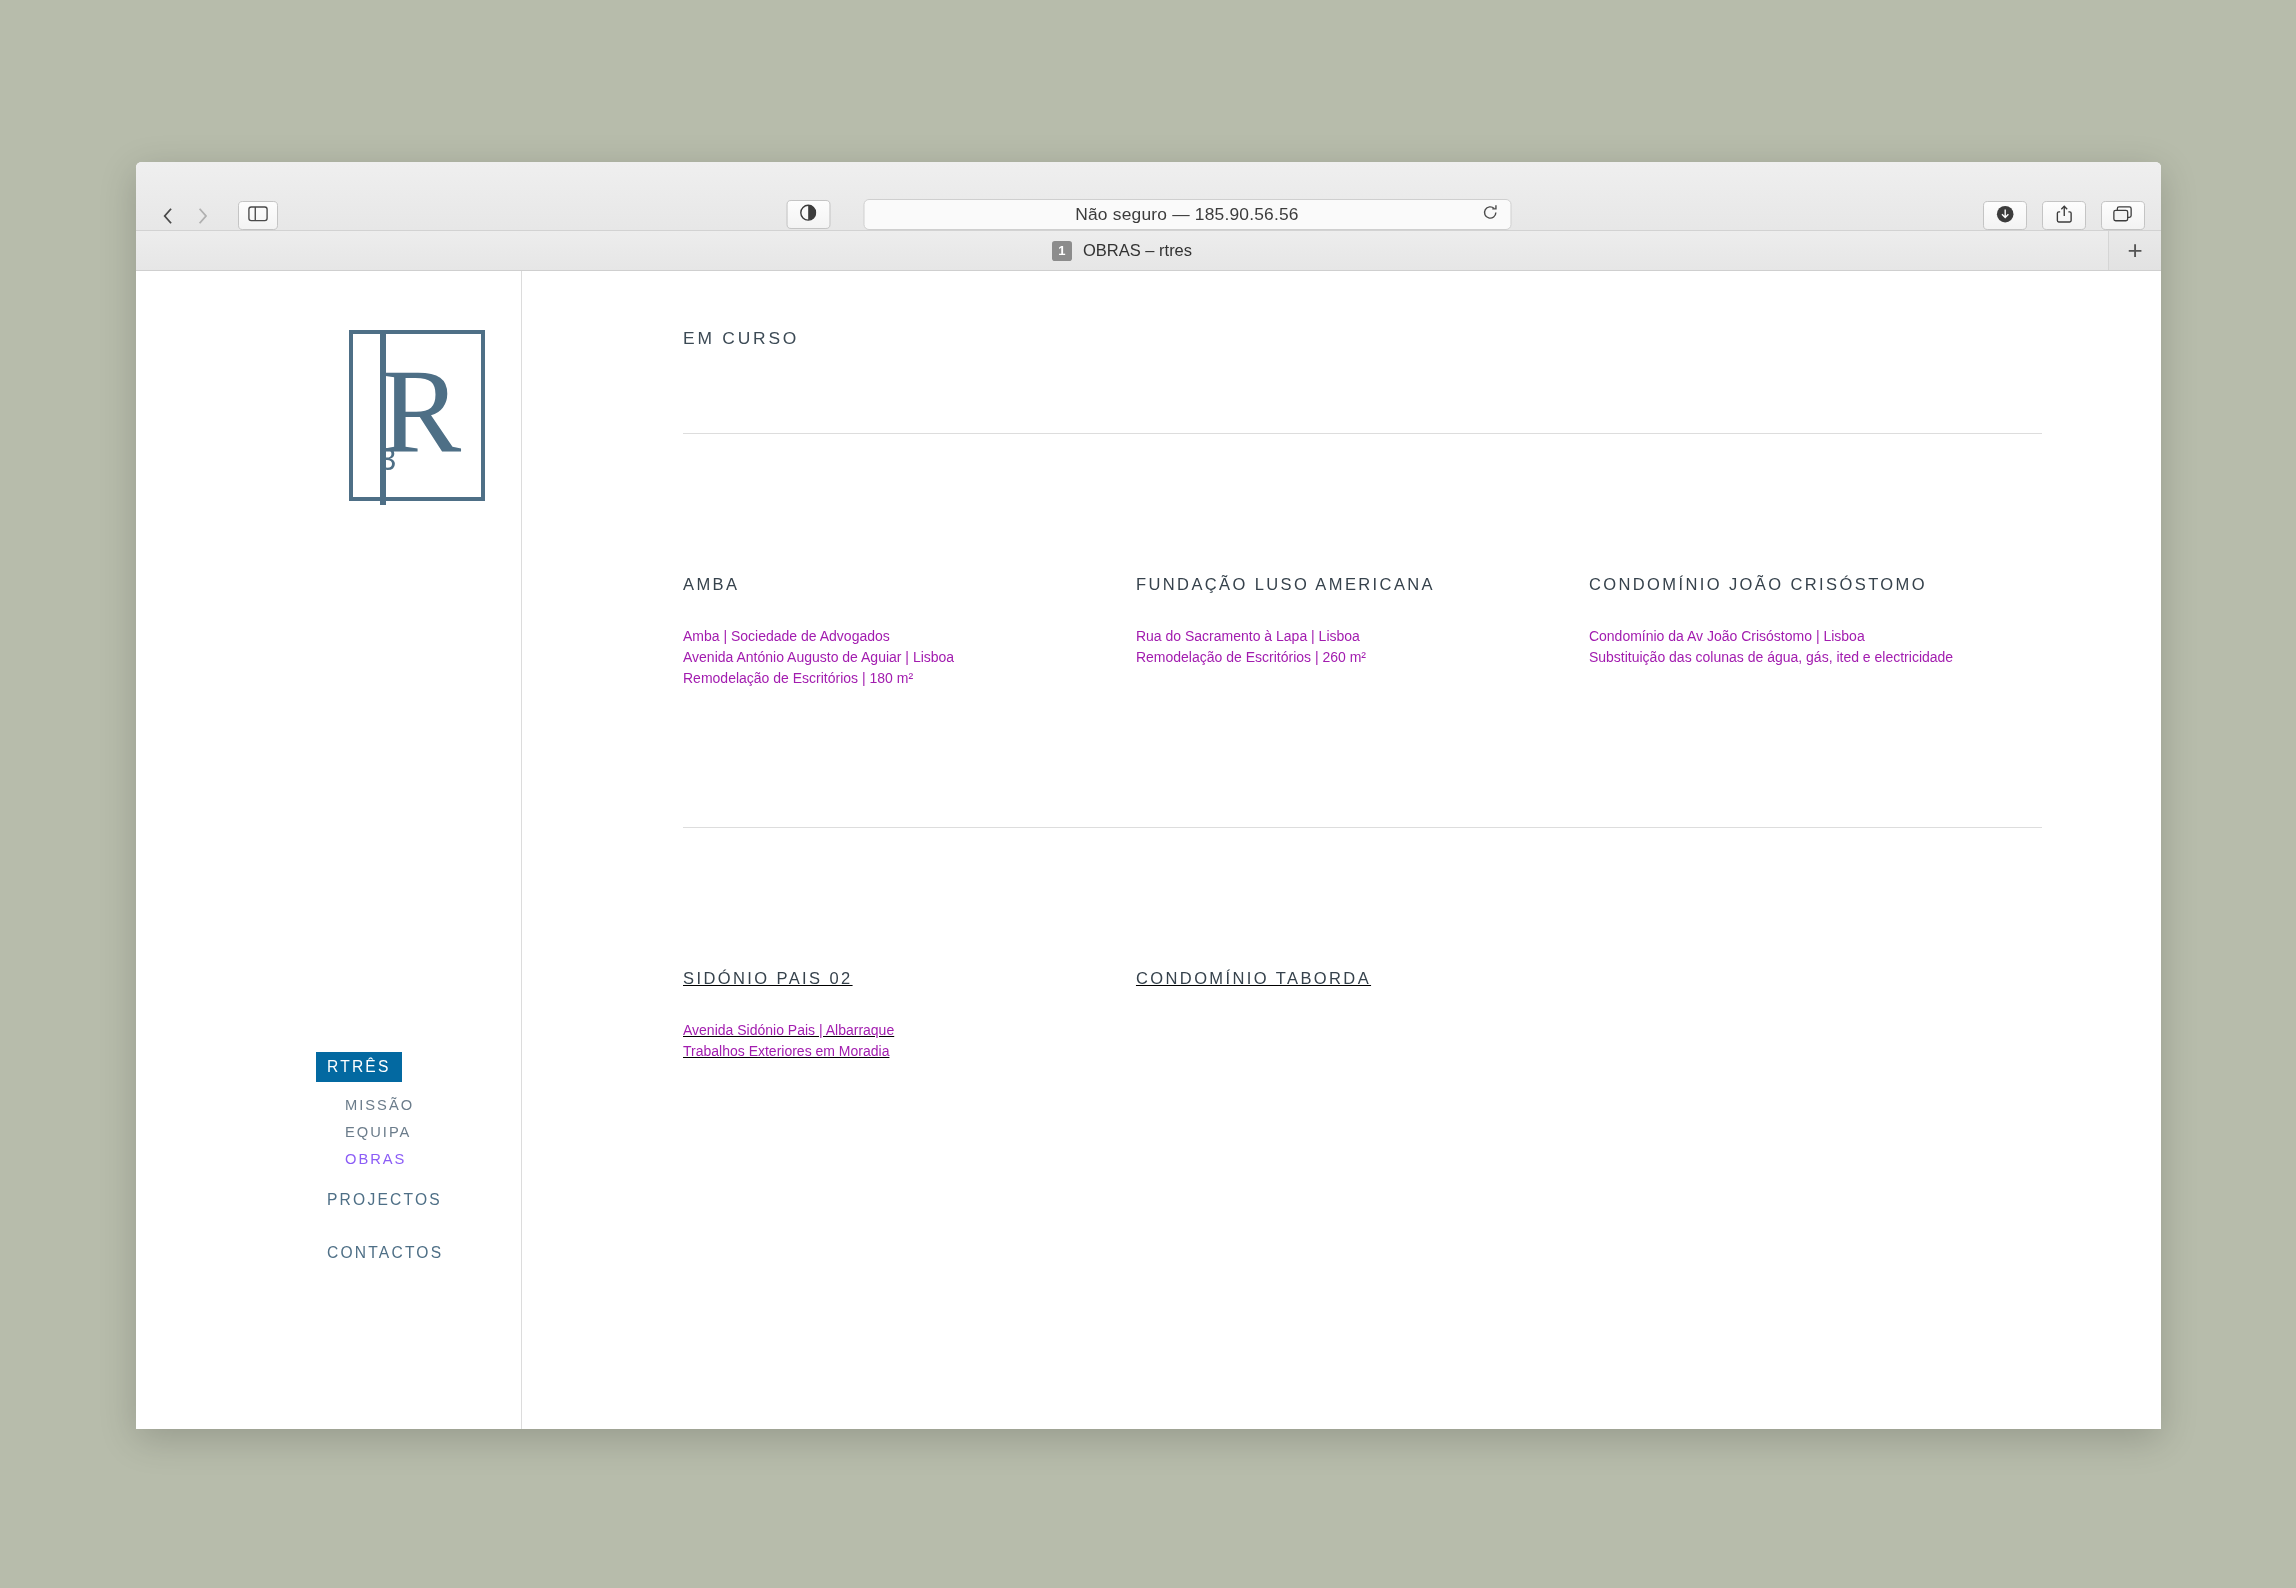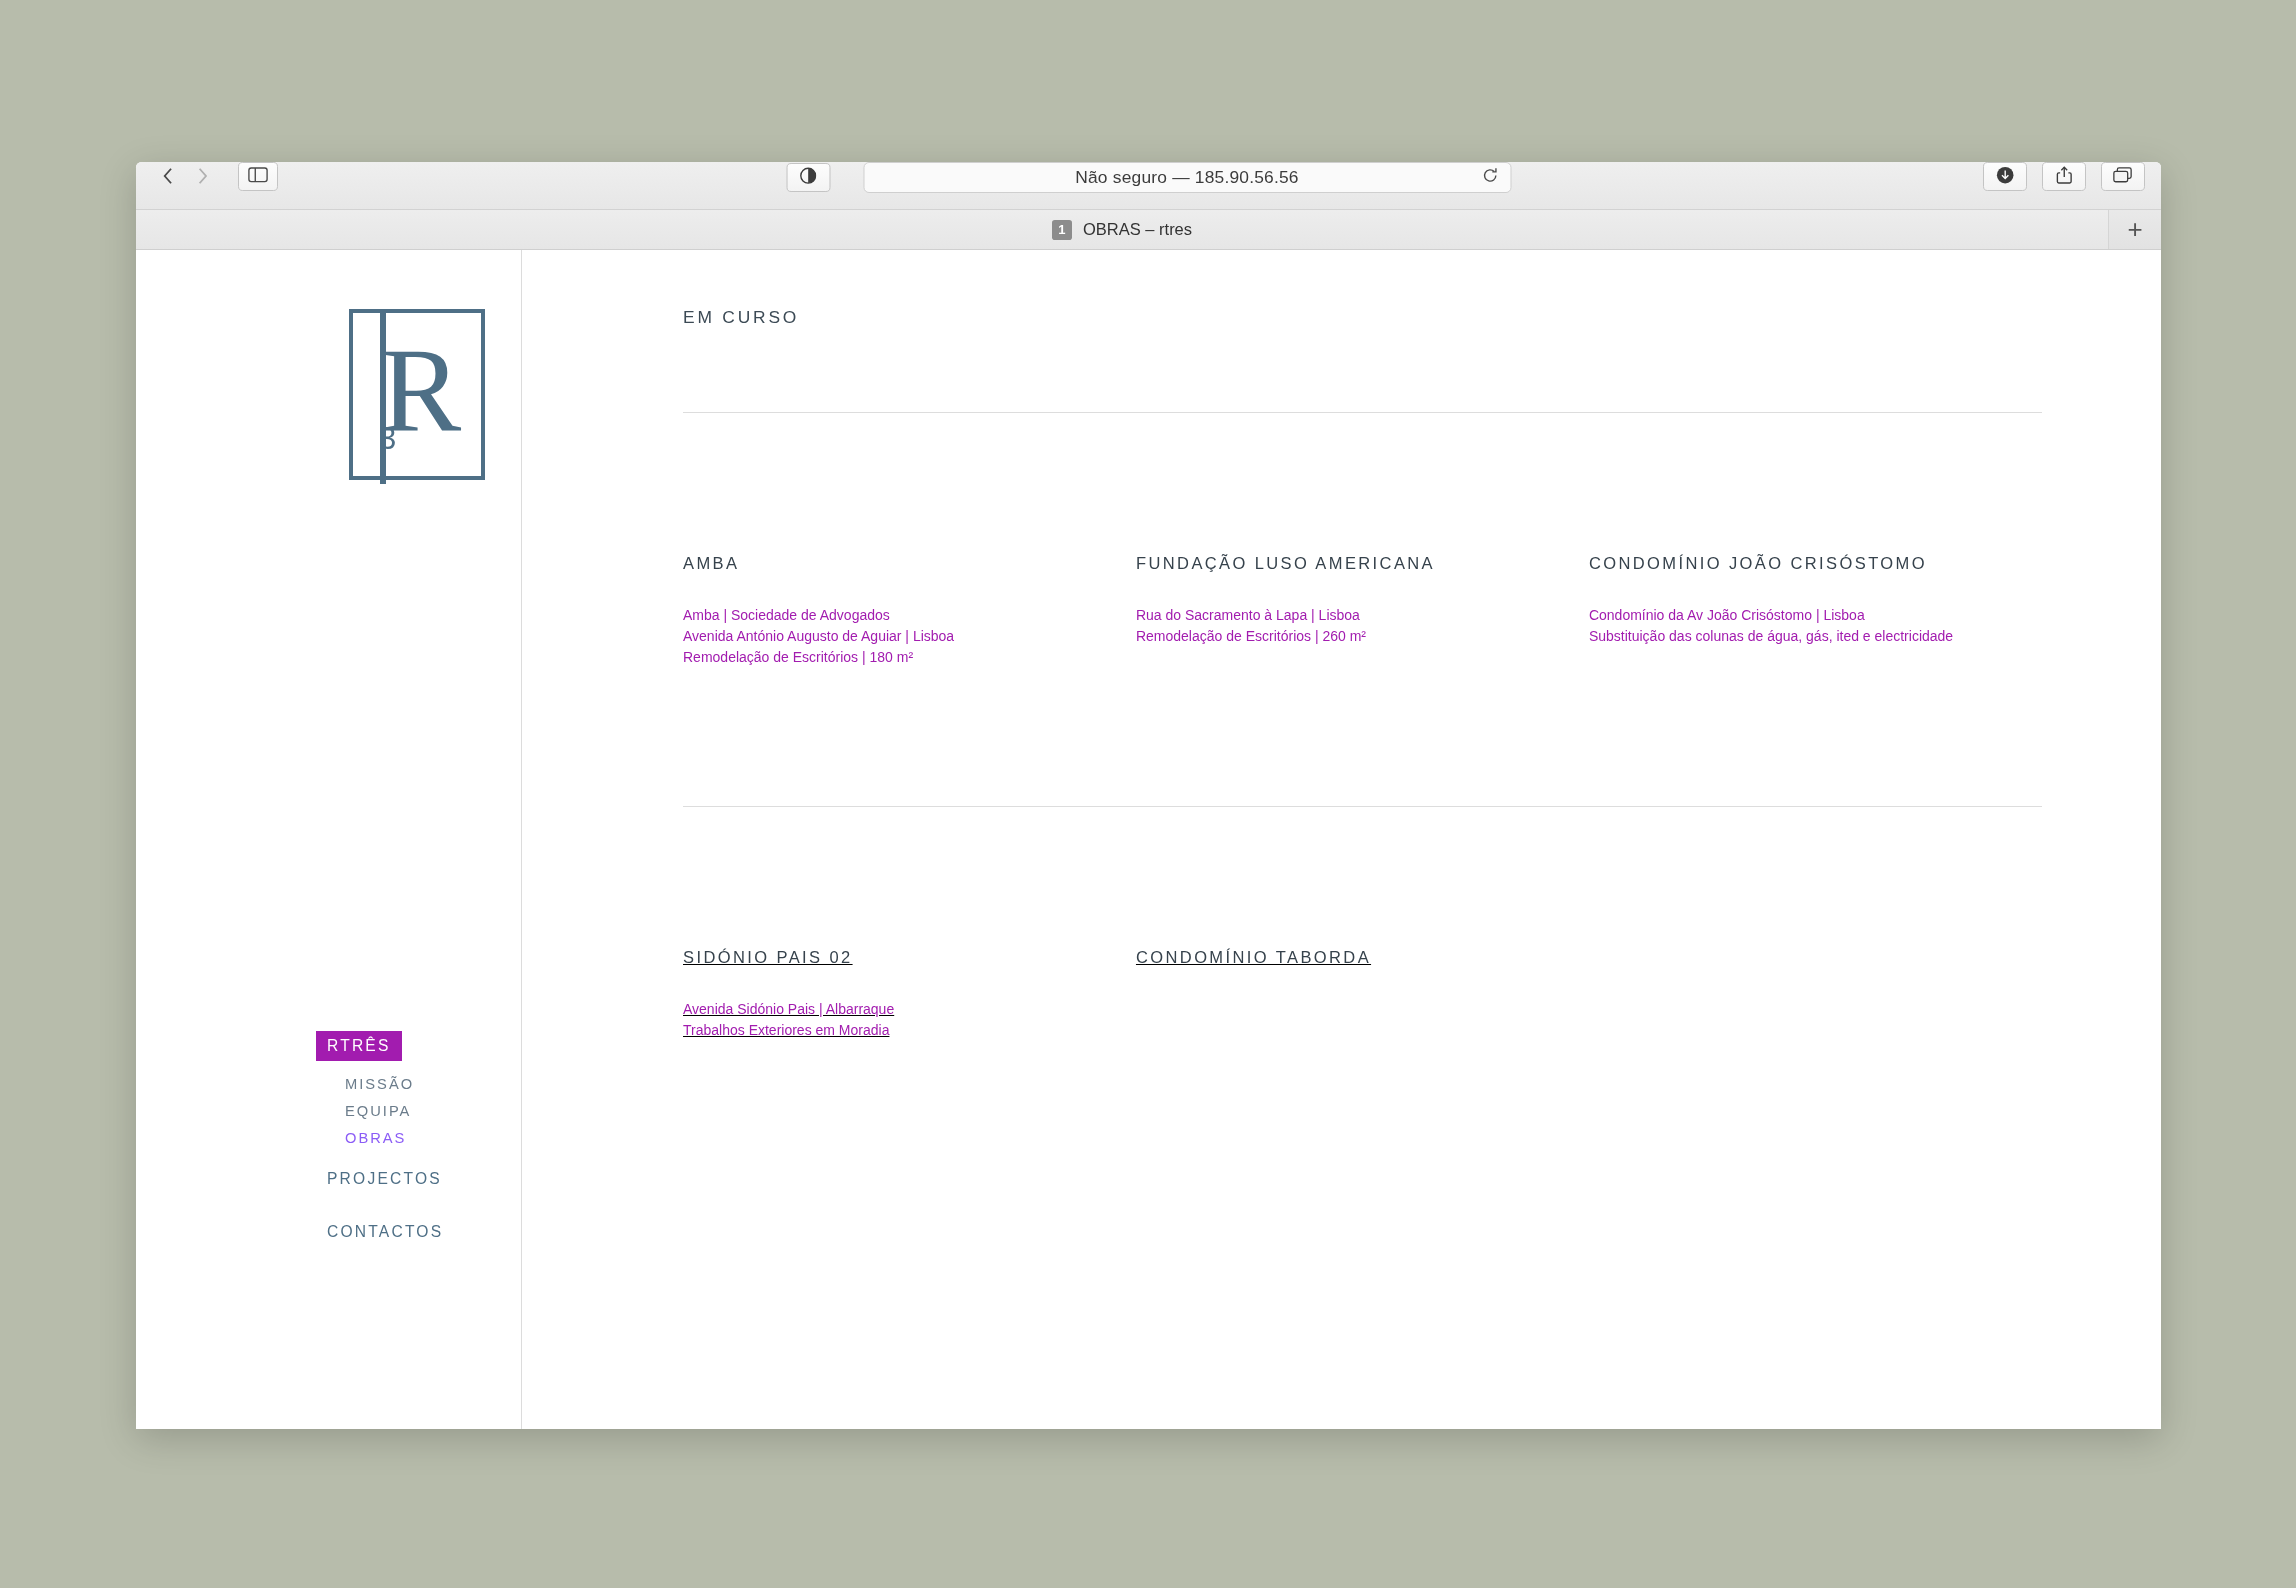--- a/index.html
+++ b/index.html
@@ -24,25 +24,25 @@
     background: #ffffff;
     box-shadow: 0 9.2px 37px rgba(0,0,0,0.18);
     border-radius: 5.5px 5.5px 0 0;
     overflow: hidden;
     display: flex;
     flex-direction: column;
   }
 
   
   .toolbar {
-    height: 48px;
+    height: 69px;
     background: linear-gradient(#efefef, #e7e7e7);
     border-bottom: 0.9px solid #d2d2d2;
     display: flex;
-    align-items: flex-start;
+    align-items: flex-end;
     padding: 0 16.5px;
     position: relative;
     flex: none;
   }
   .nav-group { display: flex; align-items: center; gap: 3.7px; }
   .tb-btn {
     width: 31px; height: 27.5px;
     display: flex; align-items: center; justify-content: center;
     border-radius: 4.6px;
     color: #4a4a4a;
@@ -195,21 +195,21 @@
   }
   .nav-main {
     display: inline-block;
     font-size: 15.6px;
     letter-spacing: 2.2px;
     color: #4e6f86;
     padding: 6.4px 11px 5.5px 11px;
     margin-bottom: 9.2px;
   }
   .nav-main.active {
-    background: #a21caf;
+    background: #0369a1;
     color: #ffffff;
   }
   .nav-sub {
     font-size: 14.7px;
     letter-spacing: 2px;
     color: #6b7c8b;
     padding: 5.5px 0 5.5px 29px;
   }
   .nav-sub.current { color: #8b5cf6; }
   .nav-spacer { height: 13px; }

